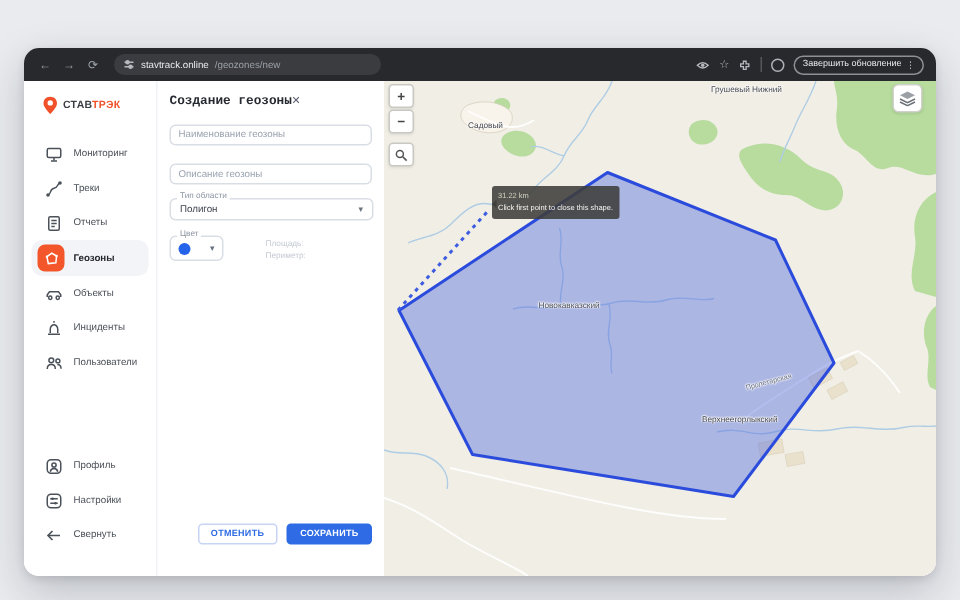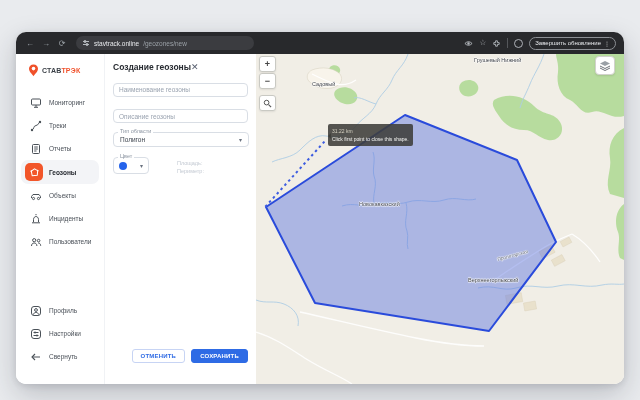--- a/index.html
+++ b/index.html
@@ -37,21 +37,21 @@
   .nav { margin-top:6px; }
   .nav-item { height:23px; display:flex; align-items:center; gap:7px; padding-left:14px; cursor:pointer; }
   .nav-item .lab { font-size:6.5px; color:#4a5058; white-space:nowrap; }
   .nav-item.active { margin:0 5px; padding-left:4px; height:24px; background:#f3f4f7; border-radius:7px; gap:6px; }
   .nav-item.active .lab { color:#23272e; font-weight:bold; }
   .ic12 { width:12px; height:12px; flex:0 0 auto; }
   .ic-orange { width:18px; height:18px; background:#f2562a; border-radius:5px; display:flex; align-items:center; justify-content:center; flex:0 0 auto; }
   .side-footer { position:absolute; left:0; bottom:16px; width:100%; }
 
   
-  .p-head { display:flex; align-items:center; justify-content:flex-start; padding:8px 8px 6px 8px; }
+  .p-head { display:flex; align-items:center; justify-content:flex-start; padding:8px 8px 6px 8px;font-family:Liberation Mono, monospace; }
   .p-title { font-size:8.5px; font-weight:bold; color:#262a30; }
   .p-close { font-size:9px; color:#596070; cursor:pointer; line-height:1; }
   .field { position:relative; margin:0 8px 8px 8px; }
   .tinput { width:100%; height:14px; border:1px solid #d9dee5; border-radius:4px; font-size:6.5px; color:#3c434d;
             padding:0 5px; outline:none; background:#fff; font-family:inherit; }
   .tinput::placeholder { color:#9aa3b0; }
   .sel { width:136px; height:15px; border:1px solid #d9dee5; border-radius:4px; display:flex; align-items:center;
          justify-content:space-between; padding:0 6px; margin:9px 8px 8px 8px; position:relative; cursor:pointer; }
   .float-lab { position:absolute; top:-4px; left:4px; background:#fff; padding:0 2px; font-size:5.5px; color:#8b94a1; line-height:1; }
   .sel-val { font-size:6.5px; color:#3c434d; }

